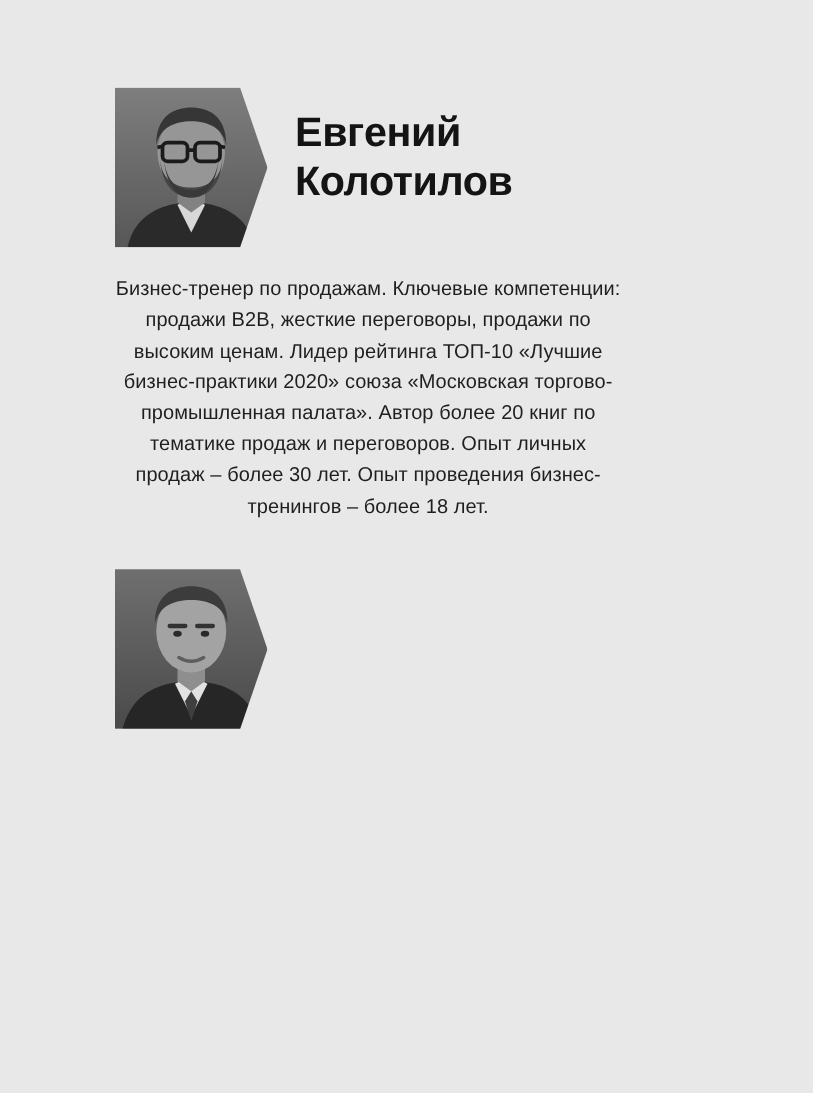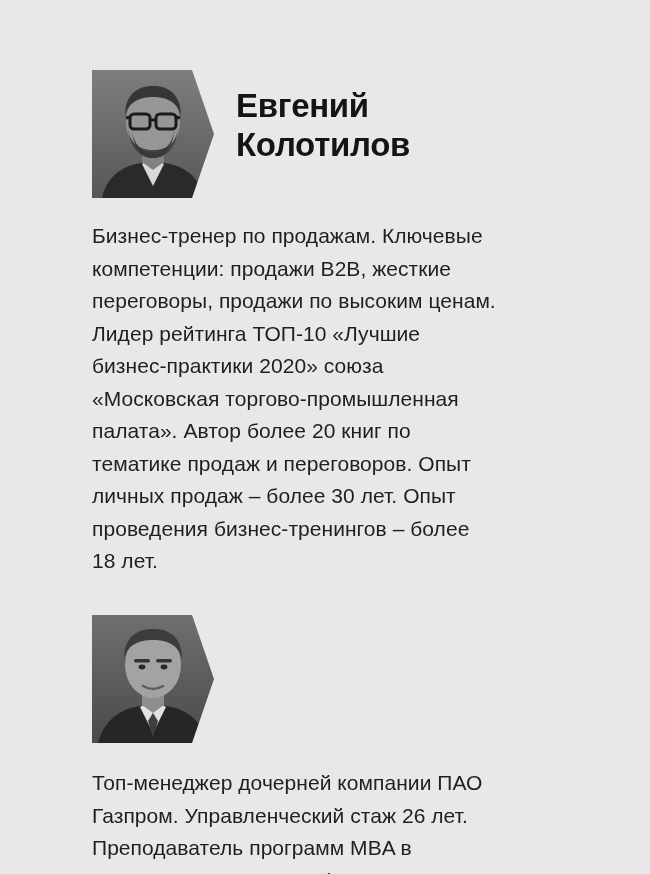--- a/index.html
+++ b/index.html
@@ -54,24 +54,25 @@
     font-weight: bold;
     letter-spacing: -0.3px;
     color: #141414;
     padding-top: 17px;
     white-space: pre-line;
   }
   .speaker-2 .speaker-name { padding-top: 23px; }
 
   .speaker-bio {
     margin-top: 22px;
-    font-size: 21px;
+    font-size: 16px;
     line-height: 1.55;
     color: #1f1f1f;
     letter-spacing: 0.05px;
+    text-align: center;
   }
   .speaker-2 .speaker-bio { margin-top: 24px; }
 </style>
 </head>
 <body>
 
 <div class="page">
 
   <div class="speaker speaker-1">
     <div class="speaker-head">
@@ -140,16 +141,15 @@
           <rect x="42" y="44" width="16" height="3.5" rx="1.7" fill="#35312e"></rect>
           <rect x="64" y="44" width="16" height="3.5" rx="1.7" fill="#35312e"></rect>
 
           <ellipse cx="50" cy="52" rx="3.4" ry="2.4" fill="#2c2826"></ellipse>
           <ellipse cx="72" cy="52" rx="3.4" ry="2.4" fill="#2c2826"></ellipse>
 
           <path d="M51 71 q10 6 20 0" stroke="#6a5c52" stroke-width="2.6" fill="none" stroke-linecap="round"></path>
         </svg>
       </div>
     </div>
-    <div class="speaker-bio">Топ-менеджер дочерней компании ПАО Газпром. Управленческий стаж 26 лет. Преподаватель программ MBA в ведущих вузах Москвы (ВШЭ, РАНХиГС, РУДН, РГУНГ им Губкина). Автор 18 книг.</div>
   </div>
 
 </div>
 
 </body></html>

